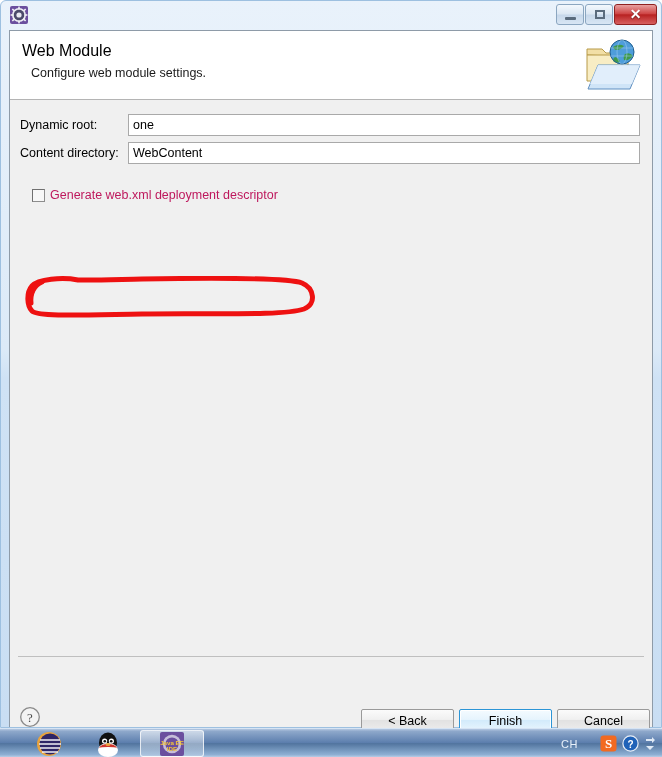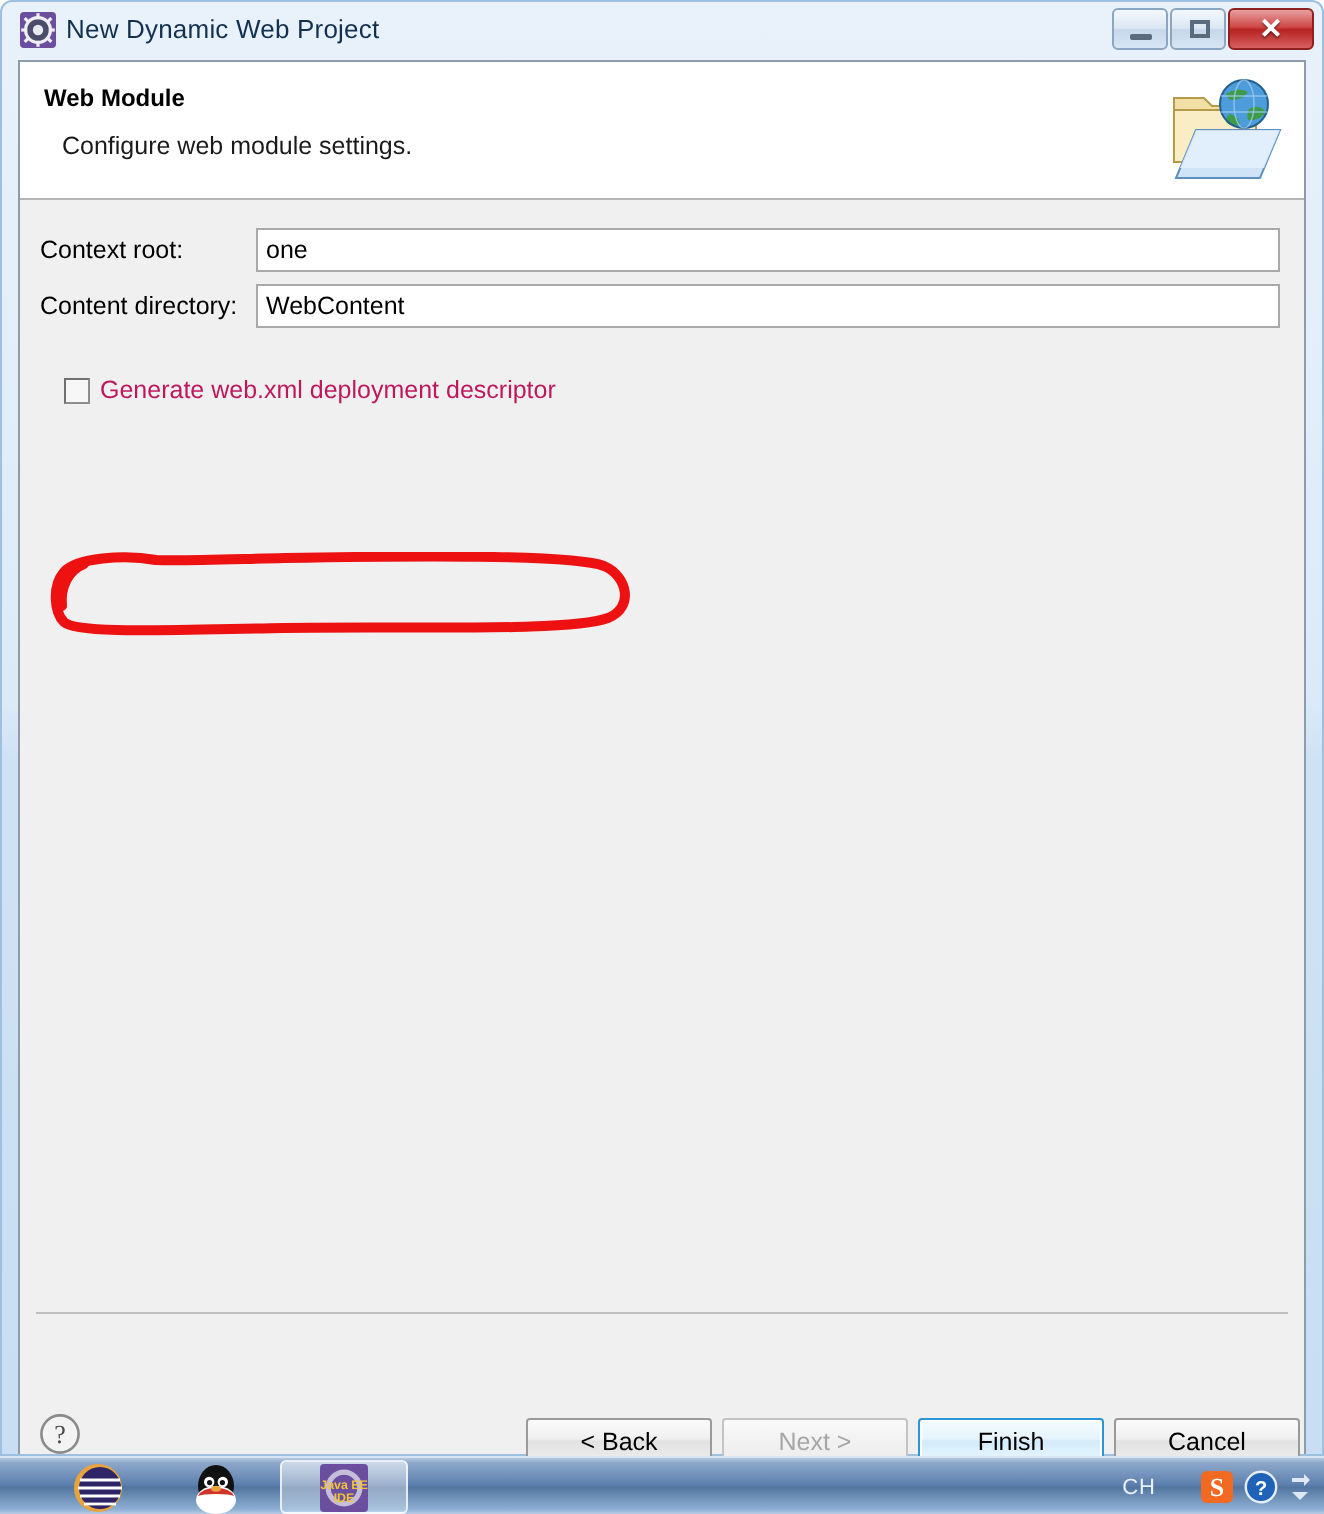--- a/index.html
+++ b/index.html
@@ -68,21 +68,21 @@
   }
 
   
   .wiz-header{
     position:absolute;left:0;top:0;right:0;height:69px;
     background:#ffffff;border-bottom:1px solid #b4b4b4;
     box-sizing:border-box;
   }
   .wiz-title{
     position:absolute;left:12px;top:11px;
-    font-size:12px;font-weight:bold;color:#000;
+    font-size:16px;font-weight:normal;color:#000;
   }
   .wiz-sub{
     position:absolute;left:21px;top:35px;
     font-size:12.5px;color:#1a1a1a;
   }
   .wiz-banner{
     position:absolute;right:8px;top:4px;width:62px;height:60px;
   }
 
   
@@ -187,21 +187,20 @@
           <rect x="8.2" y="0.6" width="1.6" height="3"></rect>
           <rect x="8.2" y="14.4" width="1.6" height="3"></rect>
           <rect x="0.6" y="8.2" width="3" height="1.6"></rect>
           <rect x="14.4" y="8.2" width="3" height="1.6"></rect>
           <rect x="2.6" y="2.6" width="1.6" height="3" transform="rotate(-45 3.4 4.1)"></rect>
           <rect x="13.8" y="12.4" width="1.6" height="3" transform="rotate(-45 14.6 13.9)"></rect>
           <rect x="13.8" y="2.6" width="1.6" height="3" transform="rotate(45 14.6 4.1)"></rect>
           <rect x="2.6" y="12.4" width="1.6" height="3" transform="rotate(45 3.4 13.9)"></rect>
         </g>
       </svg>
-      <div class="title-text">New Dynamic Web Project</div>
 
       <div class="winbtns">
         <div class="wbtn min"></div>
         <div class="wbtn max"></div>
         <div class="wbtn close">
           <span>✕</span>
         </div>
       </div>
     </div>
 
@@ -228,21 +227,21 @@
           <path d="M28.5 13 h23 M28.5 21 h23" stroke="#9ecbf0" stroke-width=".7" opacity=".8" fill="none"></path>
 
           <path d="M16 30 L58 30 L48 54 L6 54 Z" fill="#cfe4f7" stroke="#5f8fc0" stroke-width="1"></path>
           <path d="M16 30 L58 30 L50 49 L8 49 Z" fill="#e4f0fb" opacity=".85"></path>
         </svg>
       </div>
 
       <div class="form">
 
         <div class="row r1">
-          <div class="lbl">Context root:</div>
+          <div class="lbl">Dynamic root:</div>
           <input class="field" type="text" value="one" style="">
         </div>
 
         <div class="row r2">
           <div class="lbl">Content directory:</div>
           <input class="field" type="text" value="WebContent" style="">
         </div>
 
         <div class="checkrow">
           <div class="cbox"></div>
@@ -260,21 +259,20 @@
       <div class="sep"></div>
     </div>
 
     <svg class="helpbtn" viewBox="0 0 22 22">
       <circle cx="11" cy="11" r="9.3" fill="#f3f3f3" stroke="#8a8a8a" stroke-width="1.3"></circle>
       <text x="11" y="15.6" font-family="Liberation Serif, serif" font-size="13" fill="#4a4a4a" text-anchor="middle">?</text>
     </svg>
 
     <div class="btnrow">
       <div class="btn">&lt; Back</div>
-      <div class="btn disabled">Next &gt;</div>
       <div class="btn default">Finish</div>
       <div class="btn">Cancel</div>
     </div>
   </div>
 
   <div class="taskbar">
 
     <div class="tb-item tb-orb">
       <svg width="26" height="26" viewBox="0 0 26 26">
         <circle cx="13" cy="13" r="12" fill="#e8a33d"></circle>

